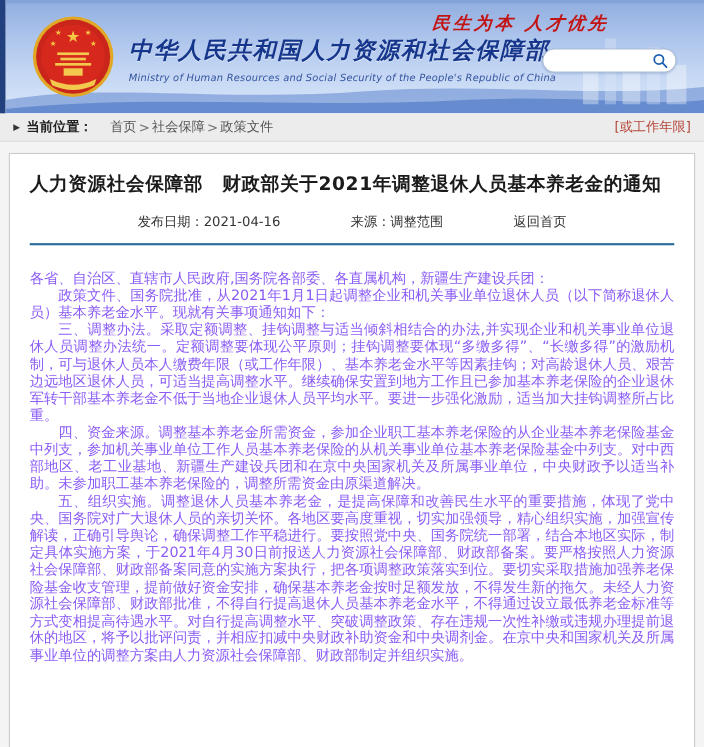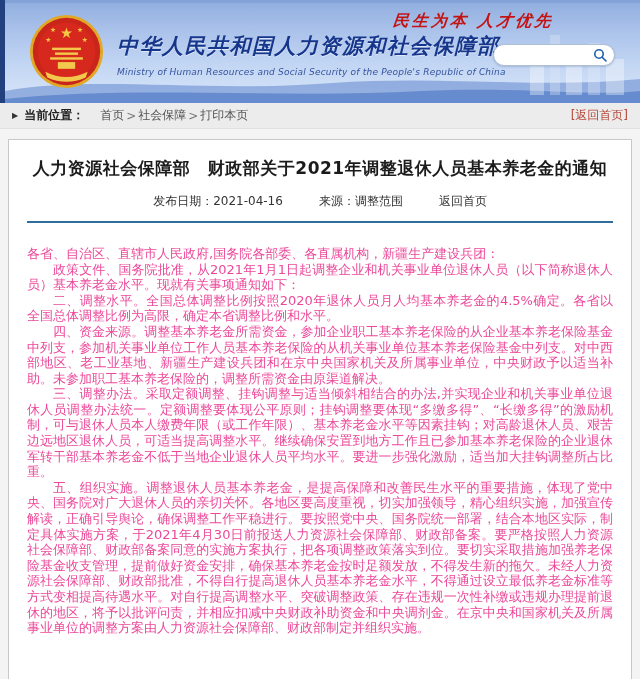--- a/index.html
+++ b/index.html
@@ -64,32 +64,32 @@
   .crumb-link { color:#555; text-decoration:none; cursor:pointer;font-family:Liberation Mono, monospace; }
   .crumb-sep { color:#777; margin:0 2px; }
   .back-home { margin-left:auto; color:#b5473a; text-decoration:none; cursor:pointer; font-size:12px; }
 
   
   .content-box {
     margin:10px 8px 0 8px; background:#fff; border:1px solid #c9c9c9;
     padding:17px 18px 30px 18px; min-height:560px;
   }
   .doc-title {
-    text-align:center; font-size:17px; font-weight:bold; color:#1b1b1b;
+    text-align:left; font-size:17px; font-weight:bold; color:#1b1b1b;
     line-height:1.35; letter-spacing:.5px;
   }
   .doc-meta {
-    margin-top:13px; display:flex; justify-content:center; gap:36px;
+    margin-top:13px; display:flex; justify-content:center; gap:64px;
     font-size:12px; color:#333;
   }
   .print-link { color:#333; cursor:pointer; text-decoration:none; }
   .divider { margin-top:11px; height:2px; background:#2e6d9d; }
 
   .doc-body {
-    margin-top:23px; font-size:13px; line-height:15.6px; color:#ec4899;
+    margin-top:23px; font-size:13px; line-height:15.6px; color:#8b5cf6;
     text-align:justify;
   }
   .doc-body p { margin:0; text-indent:2em; }
   .doc-body p.no-indent { text-indent:0; }
 </style>
 </head>
 <body>
 
 <div class="site-header">
   <svg class="mountains" viewBox="0 0 640 34" preserveAspectRatio="none">
@@ -138,37 +138,36 @@
   </div>
 </div>
 
 <div class="breadcrumb-bar">
   <span class="crumb-arrow">▶</span>
   <span class="crumb-label">当前位置：</span>
   <a class="crumb-link">首页</a>
   <span class="crumb-sep">&gt;</span>
   <a class="crumb-link">社会保障</a>
   <span class="crumb-sep">&gt;</span>
-  <a class="crumb-link">打印本页</a>
-  <a class="back-home">[返回首页]</a>
+  <a class="crumb-link">政策文件</a>
+  <a class="back-home">[或工作年限]</a>
 </div>
 
 <div class="content-box">
   <div class="doc-title">人力资源社会保障部　财政部关于2021年调整退休人员基本养老金的通知</div>
 
   <div class="doc-meta">
     <span>发布日期：2021-04-16</span>
     <span>来源：调整范围</span>
     <a class="print-link">返回首页</a>
   </div>
 
   <div class="divider"></div>
 
   <div class="doc-body">
     <p class="no-indent">各省、自治区、直辖市人民政府,国务院各部委、各直属机构，新疆生产建设兵团：</p>
     <p>政策文件、国务院批准，从2021年1月1日起调整企业和机关事业单位退休人员（以下简称退休人员）基本养老金水平。现就有关事项通知如下：</p>
-    <p>二、调整水平。全国总体调整比例按照2020年退休人员月人均基本养老金的4.5%确定。各省以全国总体调整比例为高限，确定本省调整比例和水平。</p>
+    <p>三、调整办法。采取定额调整、挂钩调整与适当倾斜相结合的办法,并实现企业和机关事业单位退休人员调整办法统一。定额调整要体现公平原则；挂钩调整要体现“多缴多得”、“长缴多得”的激励机制，可与退休人员本人缴费年限（或工作年限）、基本养老金水平等因素挂钩；对高龄退休人员、艰苦边远地区退休人员，可适当提高调整水平。继续确保安置到地方工作且已参加基本养老保险的企业退休军转干部基本养老金不低于当地企业退休人员平均水平。要进一步强化激励，适当加大挂钩调整所占比重。</p>
     <p>四、资金来源。调整基本养老金所需资金，参加企业职工基本养老保险的从企业基本养老保险基金中列支，参加机关事业单位工作人员基本养老保险的从机关事业单位基本养老保险基金中列支。对中西部地区、老工业基地、新疆生产建设兵团和在京中央国家机关及所属事业单位，中央财政予以适当补助。未参加职工基本养老保险的，调整所需资金由原渠道解决。</p>
-    <p>三、调整办法。采取定额调整、挂钩调整与适当倾斜相结合的办法,并实现企业和机关事业单位退休人员调整办法统一。定额调整要体现公平原则；挂钩调整要体现“多缴多得”、“长缴多得”的激励机制，可与退休人员本人缴费年限（或工作年限）、基本养老金水平等因素挂钩；对高龄退休人员、艰苦边远地区退休人员，可适当提高调整水平。继续确保安置到地方工作且已参加基本养老保险的企业退休军转干部基本养老金不低于当地企业退休人员平均水平。要进一步强化激励，适当加大挂钩调整所占比重。</p>
     <p>五、组织实施。调整退休人员基本养老金，是提高保障和改善民生水平的重要措施，体现了党中央、国务院对广大退休人员的亲切关怀。各地区要高度重视，切实加强领导，精心组织实施，加强宣传解读，正确引导舆论，确保调整工作平稳进行。要按照党中央、国务院统一部署，结合本地区实际，制定具体实施方案，于2021年4月30日前报送人力资源社会保障部、财政部备案。要严格按照人力资源社会保障部、财政部备案同意的实施方案执行，把各项调整政策落实到位。要切实采取措施加强养老保险基金收支管理，提前做好资金安排，确保基本养老金按时足额发放，不得发生新的拖欠。未经人力资源社会保障部、财政部批准，不得自行提高退休人员基本养老金水平，不得通过设立最低养老金标准等方式变相提高待遇水平。对自行提高调整水平、突破调整政策、存在违规一次性补缴或违规办理提前退休的地区，将予以批评问责，并相应扣减中央财政补助资金和中央调剂金。在京中央和国家机关及所属事业单位的调整方案由人力资源社会保障部、财政部制定并组织实施。</p>
   </div>
 
 </div>
 
 </body></html>

